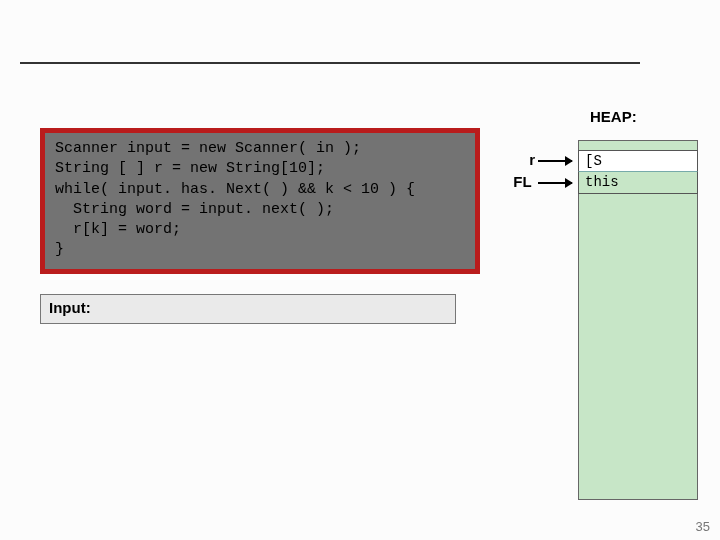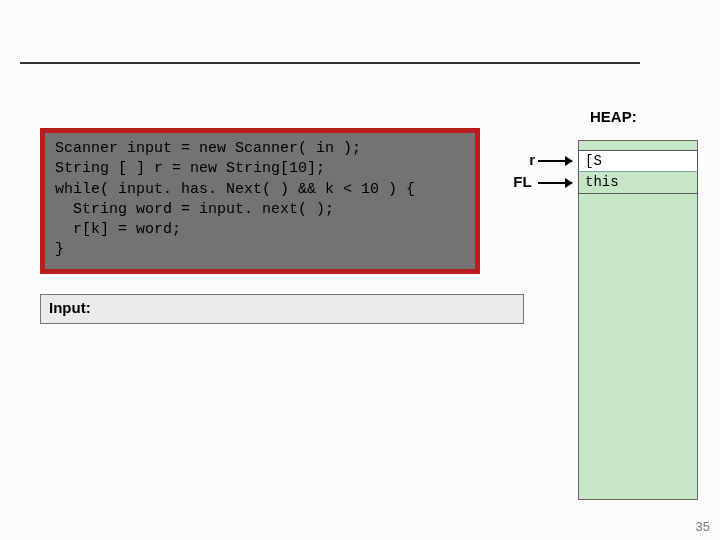--- a/index.html
+++ b/index.html
@@ -67,21 +67,21 @@
   .bold-label {
     font-family: Arial, Helvetica, sans-serif;
     font-size: 15px;
     font-weight: bold;
     color: #000;
   }
   .input-box {
     position: absolute;
     left: 40px;
     top: 294px;
-    width: 484px;
+    width: 416px;
     padding: 4px 8px 6px 8px;
     background: #eaeaea;
     border: 1px solid #777;
     box-sizing: border-box;
   }
 
   .heap-label {
     position: absolute;
     left: 590px;
     top: 108px;

